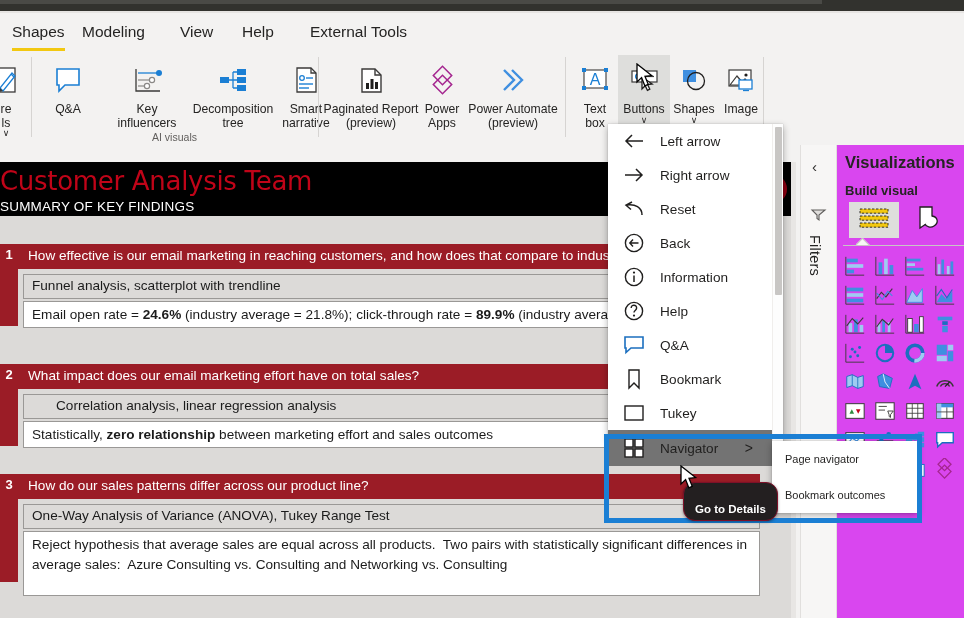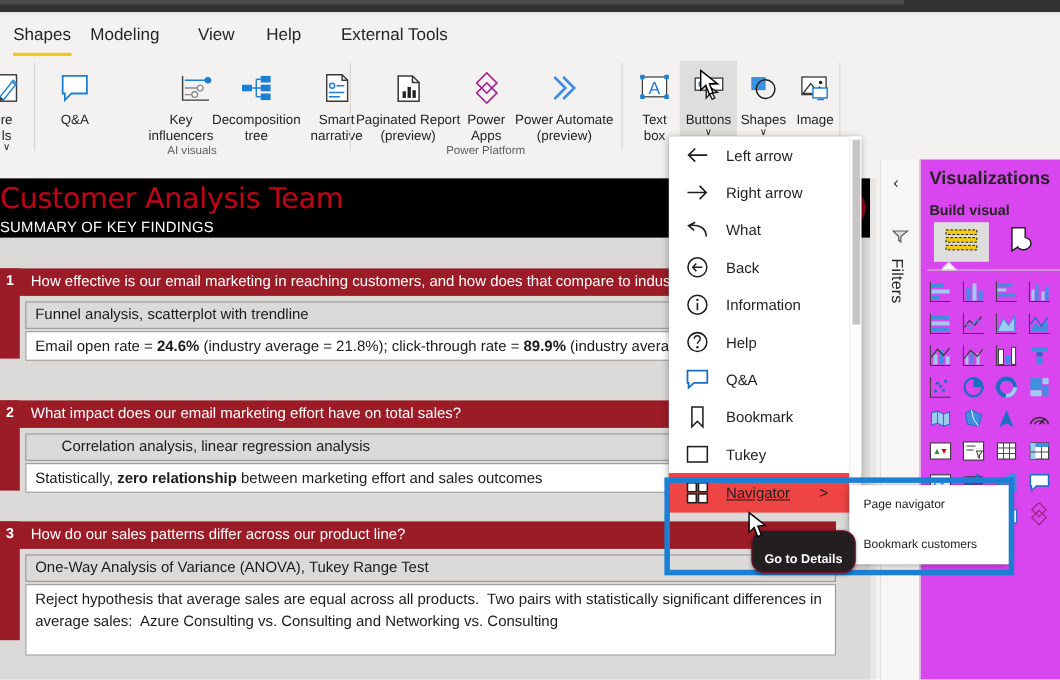--- a/index.html
+++ b/index.html
@@ -110,21 +110,21 @@
   
   .dropdown {
     position:absolute; left:608px; top:124px; width:175px; height:318px;
     background:#ffffff; box-shadow:0 1.6px 7px rgba(0,0,0,.32), 0 0 1px rgba(0,0,0,.25);
     z-index:40;
   }
   .dd-item {
     position:relative; height:34px; display:flex; align-items:center; cursor:pointer;
     font-size:13.6px; color:#201f1e; padding-left:0;
   }
-  .dd-item.hovered { background:#ef4444;text-decoration:underline; }
+  .dd-item.hovered { background:#737373; }
   .dd-ico { width:52px; display:flex; align-items:center; justify-content:center; flex:none;}
   .dd-scroll { position:absolute; right:0; top:0; width:11px; height:318px; background:#fdfdfd; border-left:1px solid #f0eeec;}
   .dd-thumb { position:absolute; right:1.5px; top:3px; width:7px; height:168px; background:#c8c6c4; border-radius:1px;}
 
   .submenu {
     position:absolute; left:772px; top:441px; width:146px; height:72px;
     background:#ffffff; box-shadow:0 1.6px 7px rgba(0,0,0,.32), 0 0 1px rgba(0,0,0,.25);
     z-index:42;
   }
   .sub-item { height:36px; display:flex; align-items:center; padding-left:13px; font-size:11px; color:#201f1e; cursor:pointer;}
@@ -184,21 +184,21 @@
       <div class="group" style="left:32px; width:285px;">
         <div class="btn" style="left:8px;width:56px;">
           <span class="glyph">
             <svg width="32" height="30" viewBox="0 0 32 30">
               <path d="M5 4 h22 v16 h-14 l-6 6 v-6 h-2 z" fill="#fff" stroke="#1b7fd4" stroke-width="1.6"></path>
             </svg>
           </span>
           <span class="lbl">Q&amp;A</span>
         </div>
 
-        <div class="btn" style="left:68px;width:94px;align-items:flex-end;">
+        <div class="btn" style="left:68px;width:94px;">
           <span class="glyph">
             <svg width="34" height="30" viewBox="0 0 34 30">
               <path d="M6 4 v22 h24" stroke="#3b3a39" stroke-width="1.3" fill="none"></path>
               <line x1="8" y1="8" x2="28" y2="8" stroke="#1b7fd4" stroke-width="1.3"></line>
               <line x1="8" y1="15" x2="22" y2="15" stroke="#8a8886" stroke-width="1.2"></line>
               <line x1="8" y1="21" x2="18" y2="21" stroke="#8a8886" stroke-width="1.2"></line>
               <circle cx="29" cy="8" r="3" fill="#1b7fd4"></circle>
               <circle cx="22" cy="15" r="2.6" fill="#fff" stroke="#8a8886" stroke-width="1.2"></circle>
               <circle cx="17" cy="21" r="2.6" fill="#fff" stroke="#8a8886" stroke-width="1.2"></circle>
             </svg>
@@ -271,21 +271,20 @@
           <span class="glyph">
             <svg width="32" height="30" viewBox="0 0 32 30">
               <path d="M7 5 L17 15 L7 25" fill="none" stroke="#3f8fe0" stroke-width="2.4"></path>
               <path d="M15 5 L25 15 L15 25" fill="none" stroke="#3f8fe0" stroke-width="2.4"></path>
             </svg>
           </span>
           <span class="lbl">Power Automate
 (preview)</span>
         </div>
 
-        <div class="group-label">Power Platform</div>
       </div>
 
       <div class="group-sep" style="left:565px;"></div>
 
       <div class="group" style="left:566px; width:196px;">
         <div class="btn" style="left:6px;width:46px;">
           <span class="glyph">
             <svg width="32" height="28" viewBox="0 0 32 28">
               <rect x="5" y="4" width="22" height="18" fill="#fff" stroke="#3b3a39" stroke-width="1.1"></rect>
               <text x="16" y="19" font-size="16" font-family="Liberation Sans" fill="#1b7fd4" text-anchor="middle">A</text>
@@ -692,21 +691,21 @@
           </svg>
       </span>
       <span>Right arrow</span>
     </div>
     <div class="dd-item">
       <span class="dd-ico">
         <svg width="22" height="16" viewBox="0 0 22 16">
             <path d="M19 14 C19 6 12 3 4 4 M9 1 L3 4.2 L8 8.5" fill="none" stroke="#201f1e" stroke-width="1.5"></path>
           </svg>
       </span>
-      <span>What</span>
+      <span>Reset</span>
     </div>
     <div class="dd-item">
       <span class="dd-ico">
         <svg width="22" height="22" viewBox="0 0 22 22">
           <circle cx="11" cy="11" r="8.6" fill="none" stroke="#201f1e" stroke-width="1.4"></circle>
           <path d="M15.5 11 H7 M10 7.5 L6.8 11 L10 14.5" fill="none" stroke="#201f1e" stroke-width="1.4"></path>
         </svg>
       </span>
       <span>Back</span>
     </div>
@@ -770,21 +769,21 @@
     <div class="dd-scroll">
       <div class="dd-thumb"></div>
     </div>
   </div>
 
   <div class="submenu">
     <div class="sub-item">
         <span>Page navigator</span>
       </div>
     <div class="sub-item">
-        <span>Bookmark customers</span>
+        <span>Bookmark outcomes</span>
       </div>
   </div>
 
   <div class="highlight-box"></div>
 
   <div class="tooltip-pill"><span>Go to Details</span></div>
 
   <svg class="cursor-mouse" style="left:636px;top:63px;" width="18" height="26" viewBox="0 0 18 26">
     <path d="M1 1 L1 19 L5.6 14.6 L8.8 22.8 L12.2 21.3 L9 13.3 L15.6 12.6 Z" fill="#ffffff" stroke="#000000" stroke-width="1.3"></path>
   </svg>

